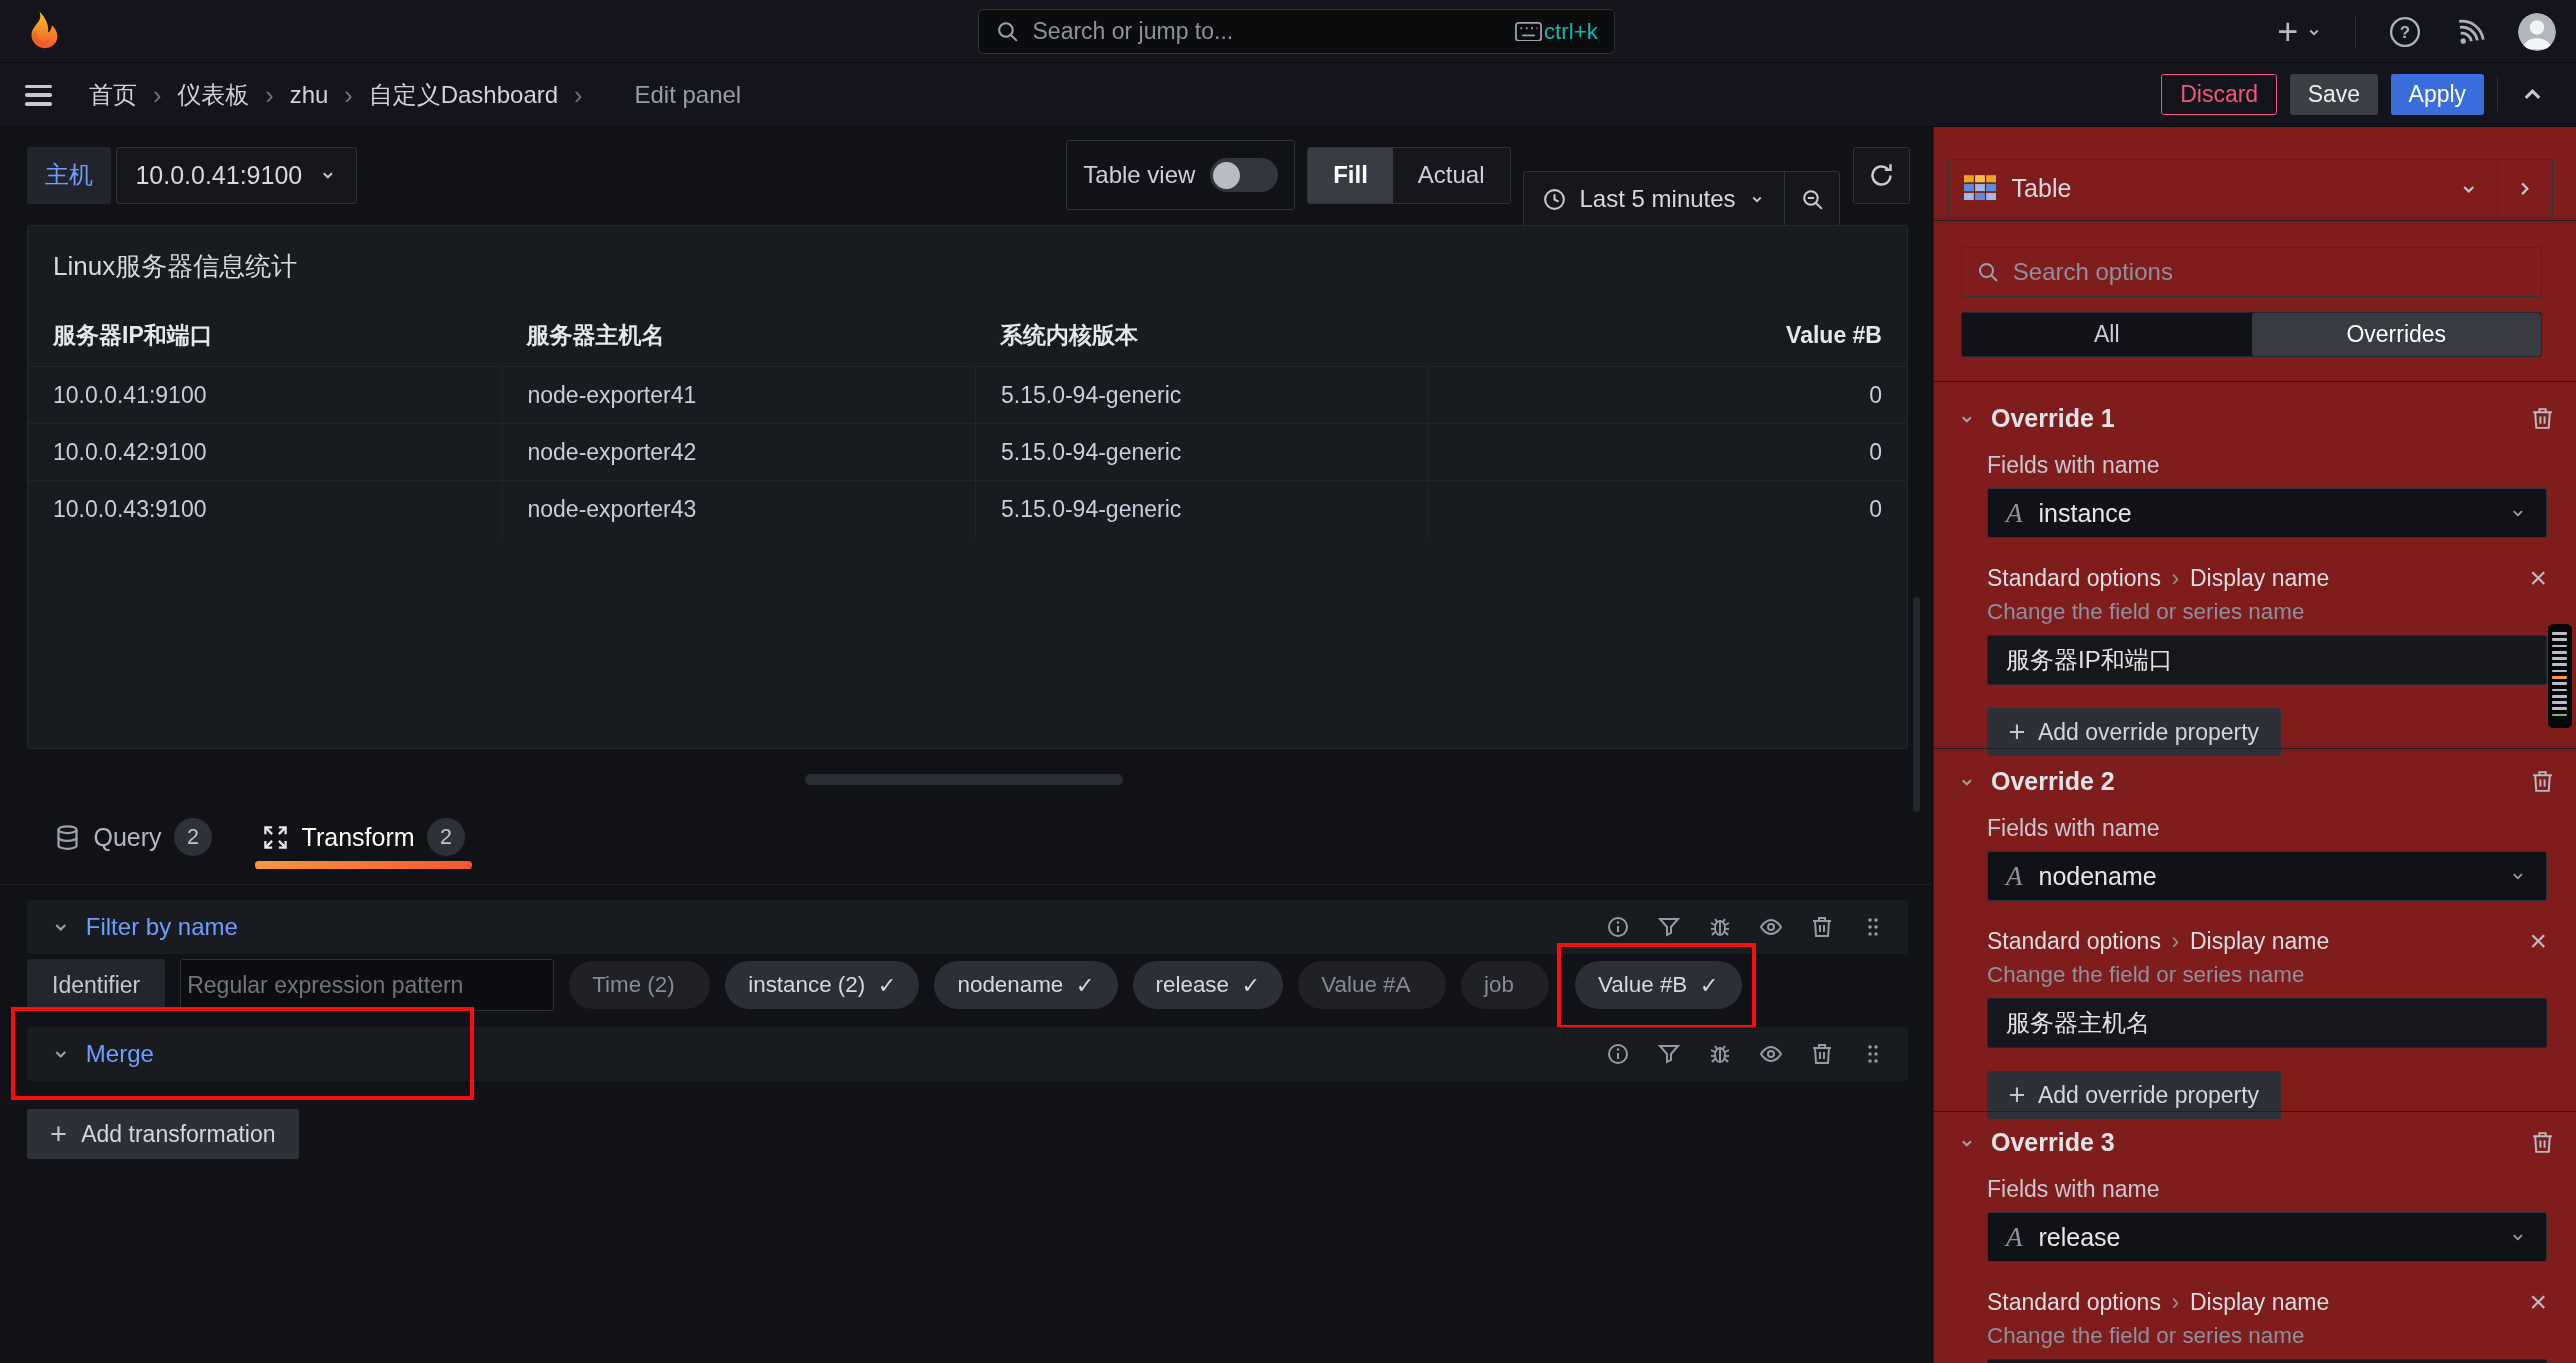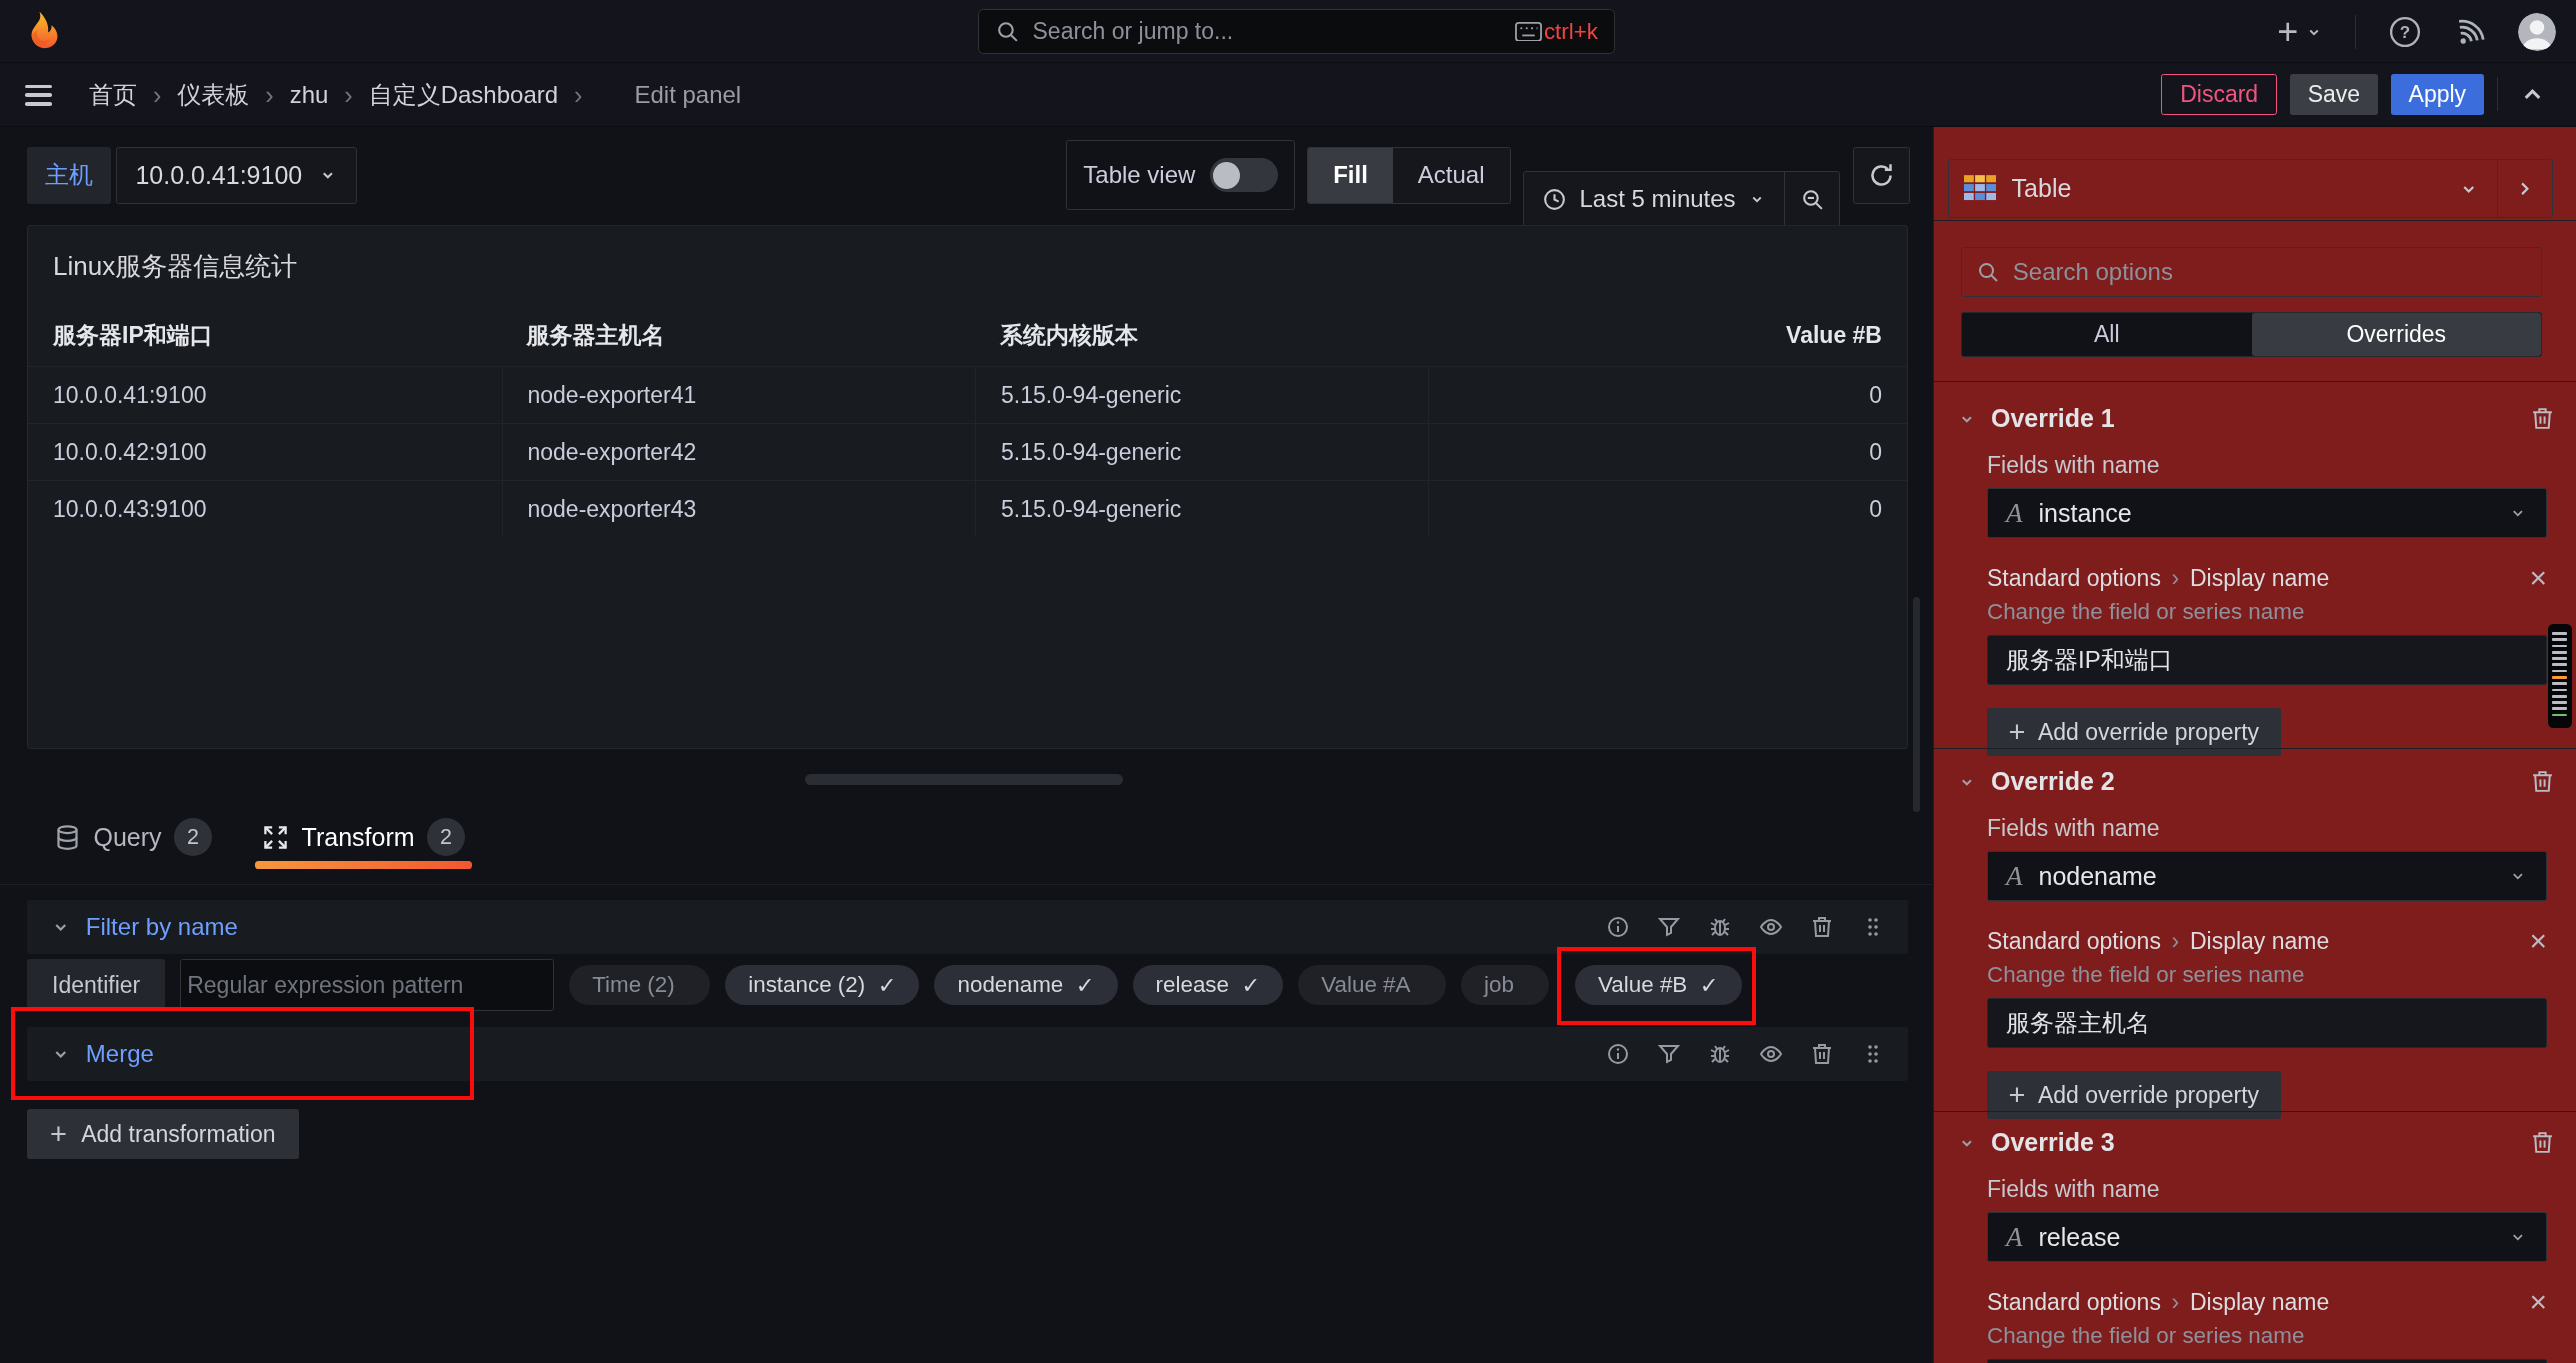--- a/index.html
+++ b/index.html
@@ -5,21 +5,21 @@
   * { margin:0; padding:0; box-sizing:border-box; }
   html,body { width:2576px; height:1363px; overflow:hidden; }
   body { background:#111217; font-family:"Liberation Sans", sans-serif; color:#ccccdc; position:relative; }
   svg { display:block; }
 
   
   .topnav { position:absolute; left:0; top:0; width:2576px; height:63px; background:#14151c; border-bottom:0.9px solid #0b0c10; }
   .logo { position:absolute; left:18px; top:9.8px; width:43px; height:43px; }
   .searchbox { position:absolute; left:978px; top:9px; width:637px; height:45px; background:#0b0c0e; border:0.9px solid #2f3238; border-radius:5.4px; display:flex; align-items:center; gap:12.5px; padding:0 16px; color:#8e919b; font-size:23px; }
   .searchbox .grow { flex:1; }
-  .shortcut { display:flex; align-items:center; gap:2px; color:#ef4444; font-size:22.4px; }
+  .shortcut { display:flex; align-items:center; gap:2px; color:#14b8a6; font-size:22.4px; }
   .nav-right { position:absolute; right:19.7px; top:0; height:63px; display:flex; align-items:center; gap:32px; color:#aeb2bb; }
   .plusgrp { display:flex; align-items:center; gap:7.2px; }
   .plus { font-size:36px; font-weight:300; color:#b6b9c1; line-height:1; }
   .vdiv { width:0.9px; height:34px; background:#2c2f36; }
   .avatar { width:38px; height:38px; border-radius:50%; overflow:hidden; }
 
   
   .crumbrow { position:absolute; left:0; top:63px; width:2576px; height:64px; background:#14151c; border-bottom:0.9px solid #0b0c10; }
   .hamburger { position:absolute; left:25px; top:21.5px; width:27px; display:flex; flex-direction:column; gap:5.4px; cursor:pointer; }
   .hamburger i { display:block; height:3.6px; background:#c7c9cf; border-radius:1.8px; }
@@ -75,21 +75,21 @@
 
   
   .trrow { position:absolute; left:27px; width:1881px; height:54px; background:#181b1f; border-radius:2.7px; display:flex; align-items:center; padding:0 23px; }
   .trrow .title { color:#6e9fff; font-size:24px; margin-left:14.3px; }
   .rowicons { margin-left:auto; display:flex; gap:27px; align-items:center; }
   .rowicons svg { cursor:pointer; }
 
   .pillsrow { position:absolute; left:27px; top:832px; height:52px; display:flex; gap:15px; align-items:center; }
   .idbox { background:#24262d; border-radius:2.7px; height:52px; padding:0 25px; font-size:23px; color:#c7c9cf; display:flex; align-items:center; }
   .regexbox { width:374px; height:52px; background:#0c0d10; border:0.9px solid #2f3238; border-radius:2.7px; color:#70747e; font-size:23px; display:flex; align-items:center; padding:0 6px; }
-  .pill { height:40px; border-radius:25px; padding:0 23px; display:flex; align-items:center; gap:12.5px; font-size:22.4px; cursor:pointer; white-space:nowrap; }
+  .pill { height:48px; border-radius:25px; padding:0 23px; display:flex; align-items:center; gap:12.5px; font-size:22.4px; cursor:pointer; white-space:nowrap; }
   .pill.off { background:#1f2127; color:#878b95; }
   .pill.on  { background:#2c2f37; color:#d6d8dd; }
   .vbwrap { position:relative; margin-left:10.7px; }
   .vbwrap::after { content:''; position:absolute; left:-18px; right:-14.3px; top:-18px; bottom:-19.7px; border:4.5px solid #fb0d0d; pointer-events:none; }
   .red-merge { position:absolute; left:10.7px; top:880px; width:463px; height:93px; border:4.5px solid #fb0d0d; pointer-events:none; }
 
   .addtrans { position:absolute; left:27px; top:982px; height:50px; background:#2d3037; border-radius:2.7px; color:#d4d6db; font-size:23px; display:flex; gap:14.3px; align-items:center; padding:0 23px; cursor:pointer; }
   .addtrans .p, .ovadd .p { font-size:29px; font-weight:300; color:#c3c6cd; line-height:1; }
 
   .main-scroll { position:absolute; right:11.6px; top:470px; width:7.2px; height:215px; background:#26282f; border-radius:3.6px; }

